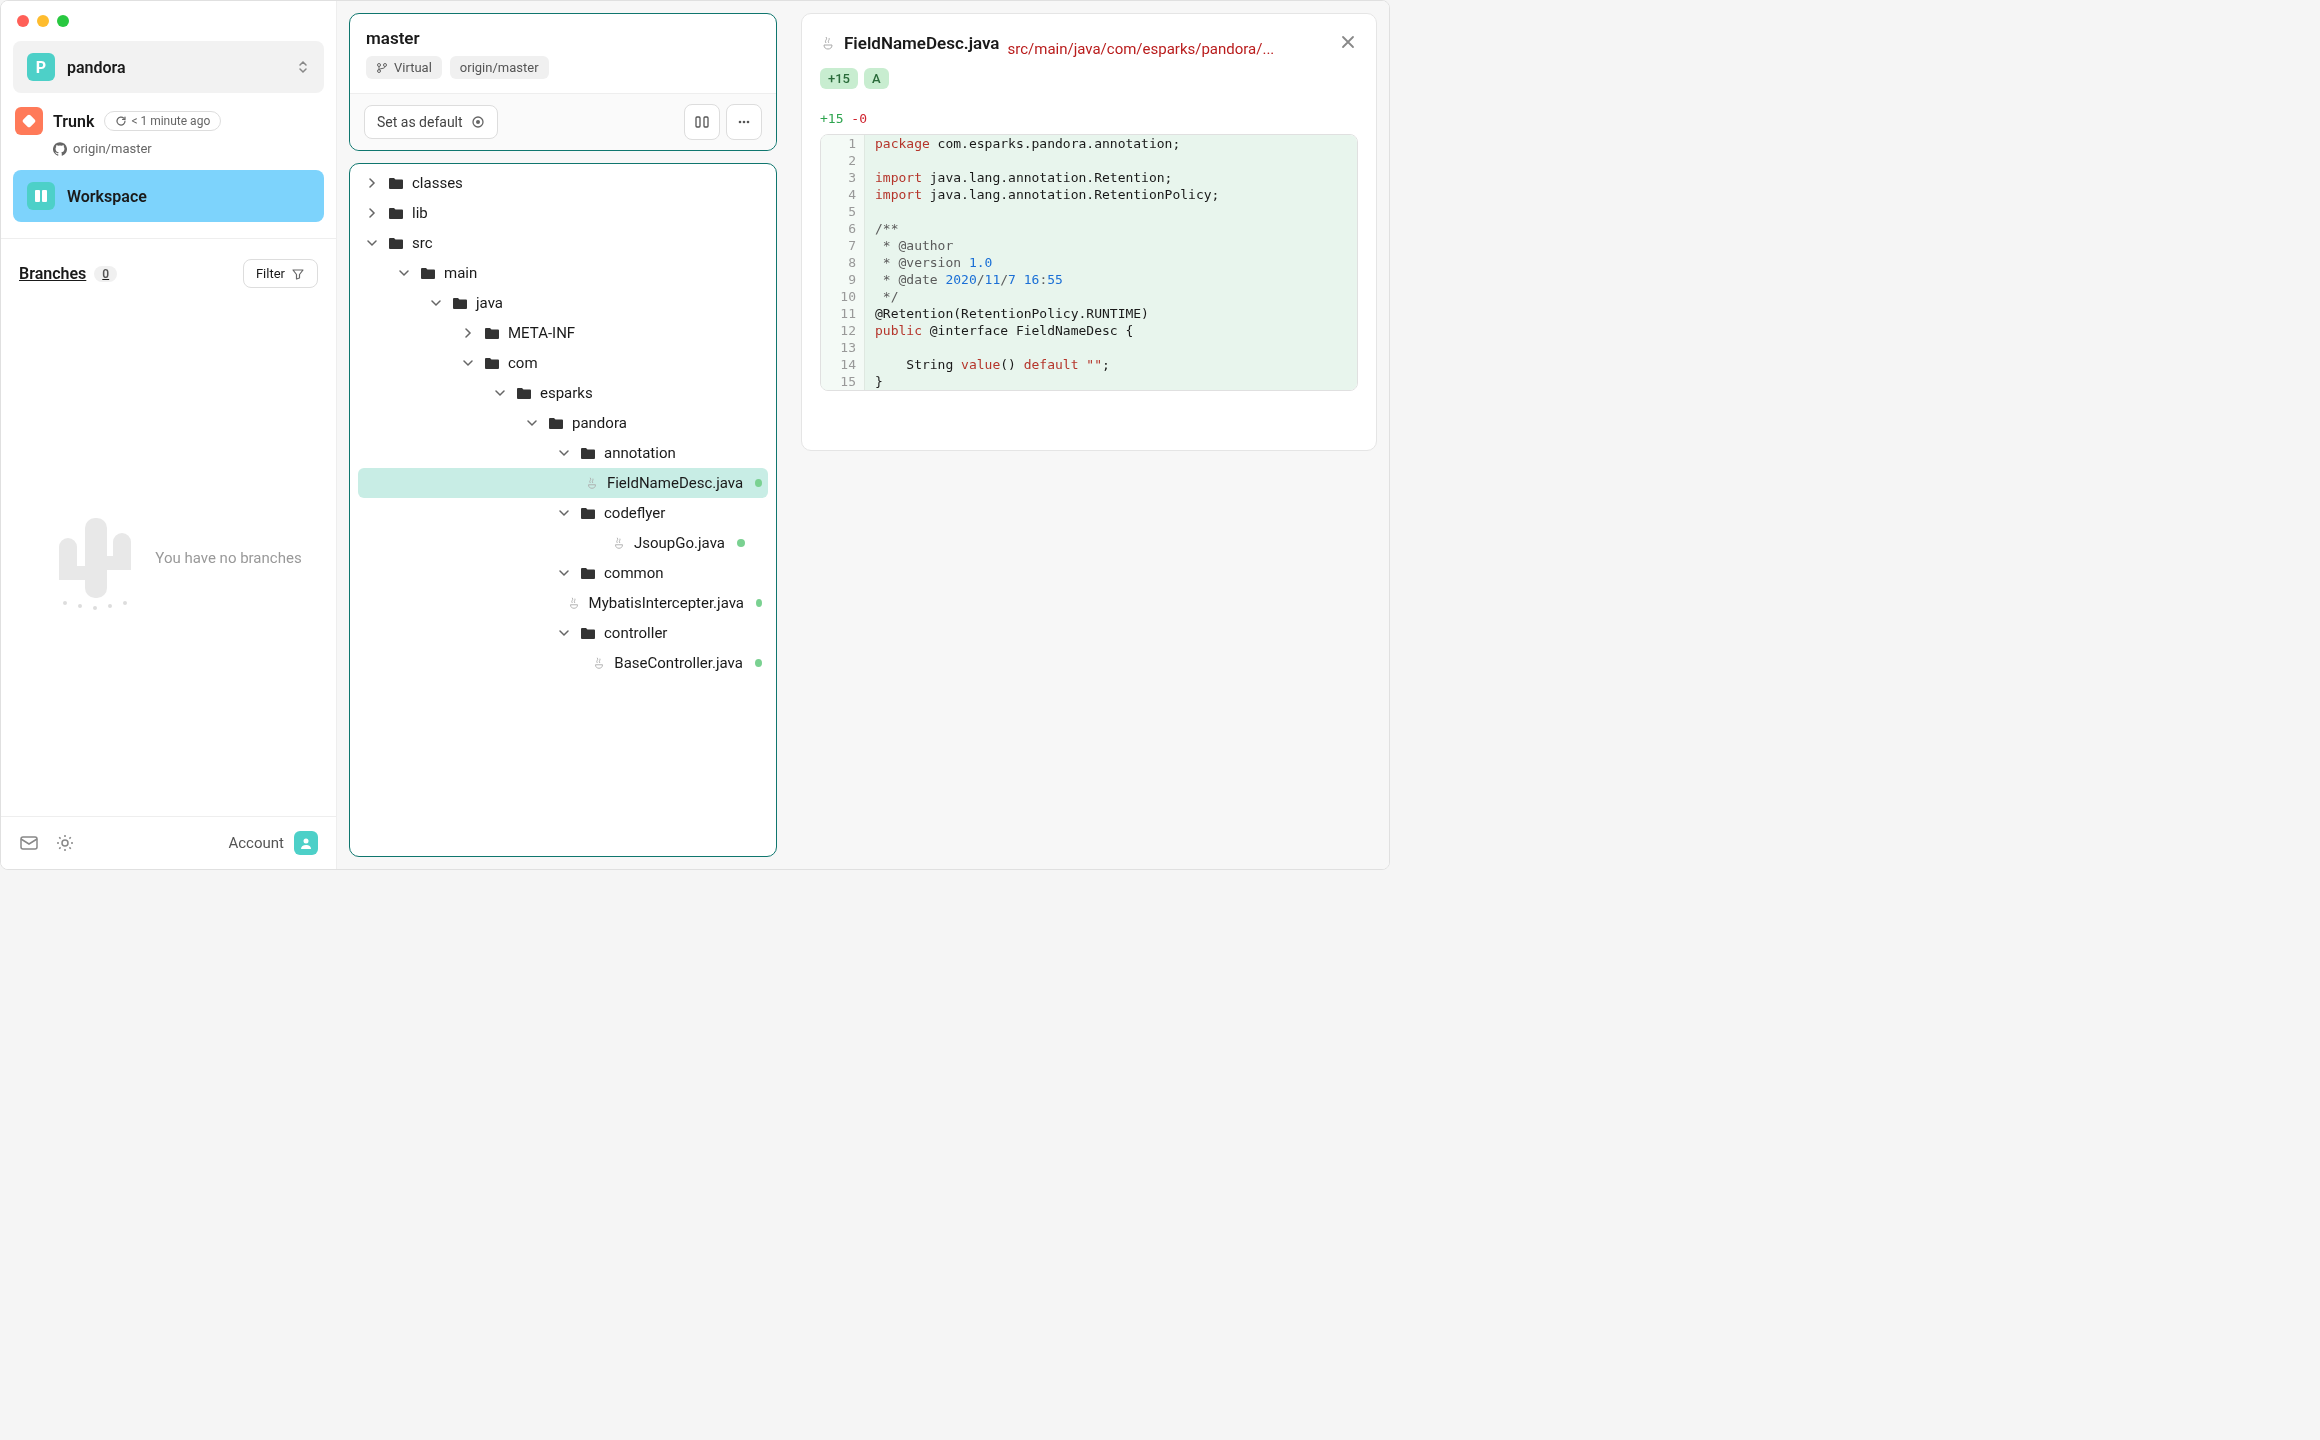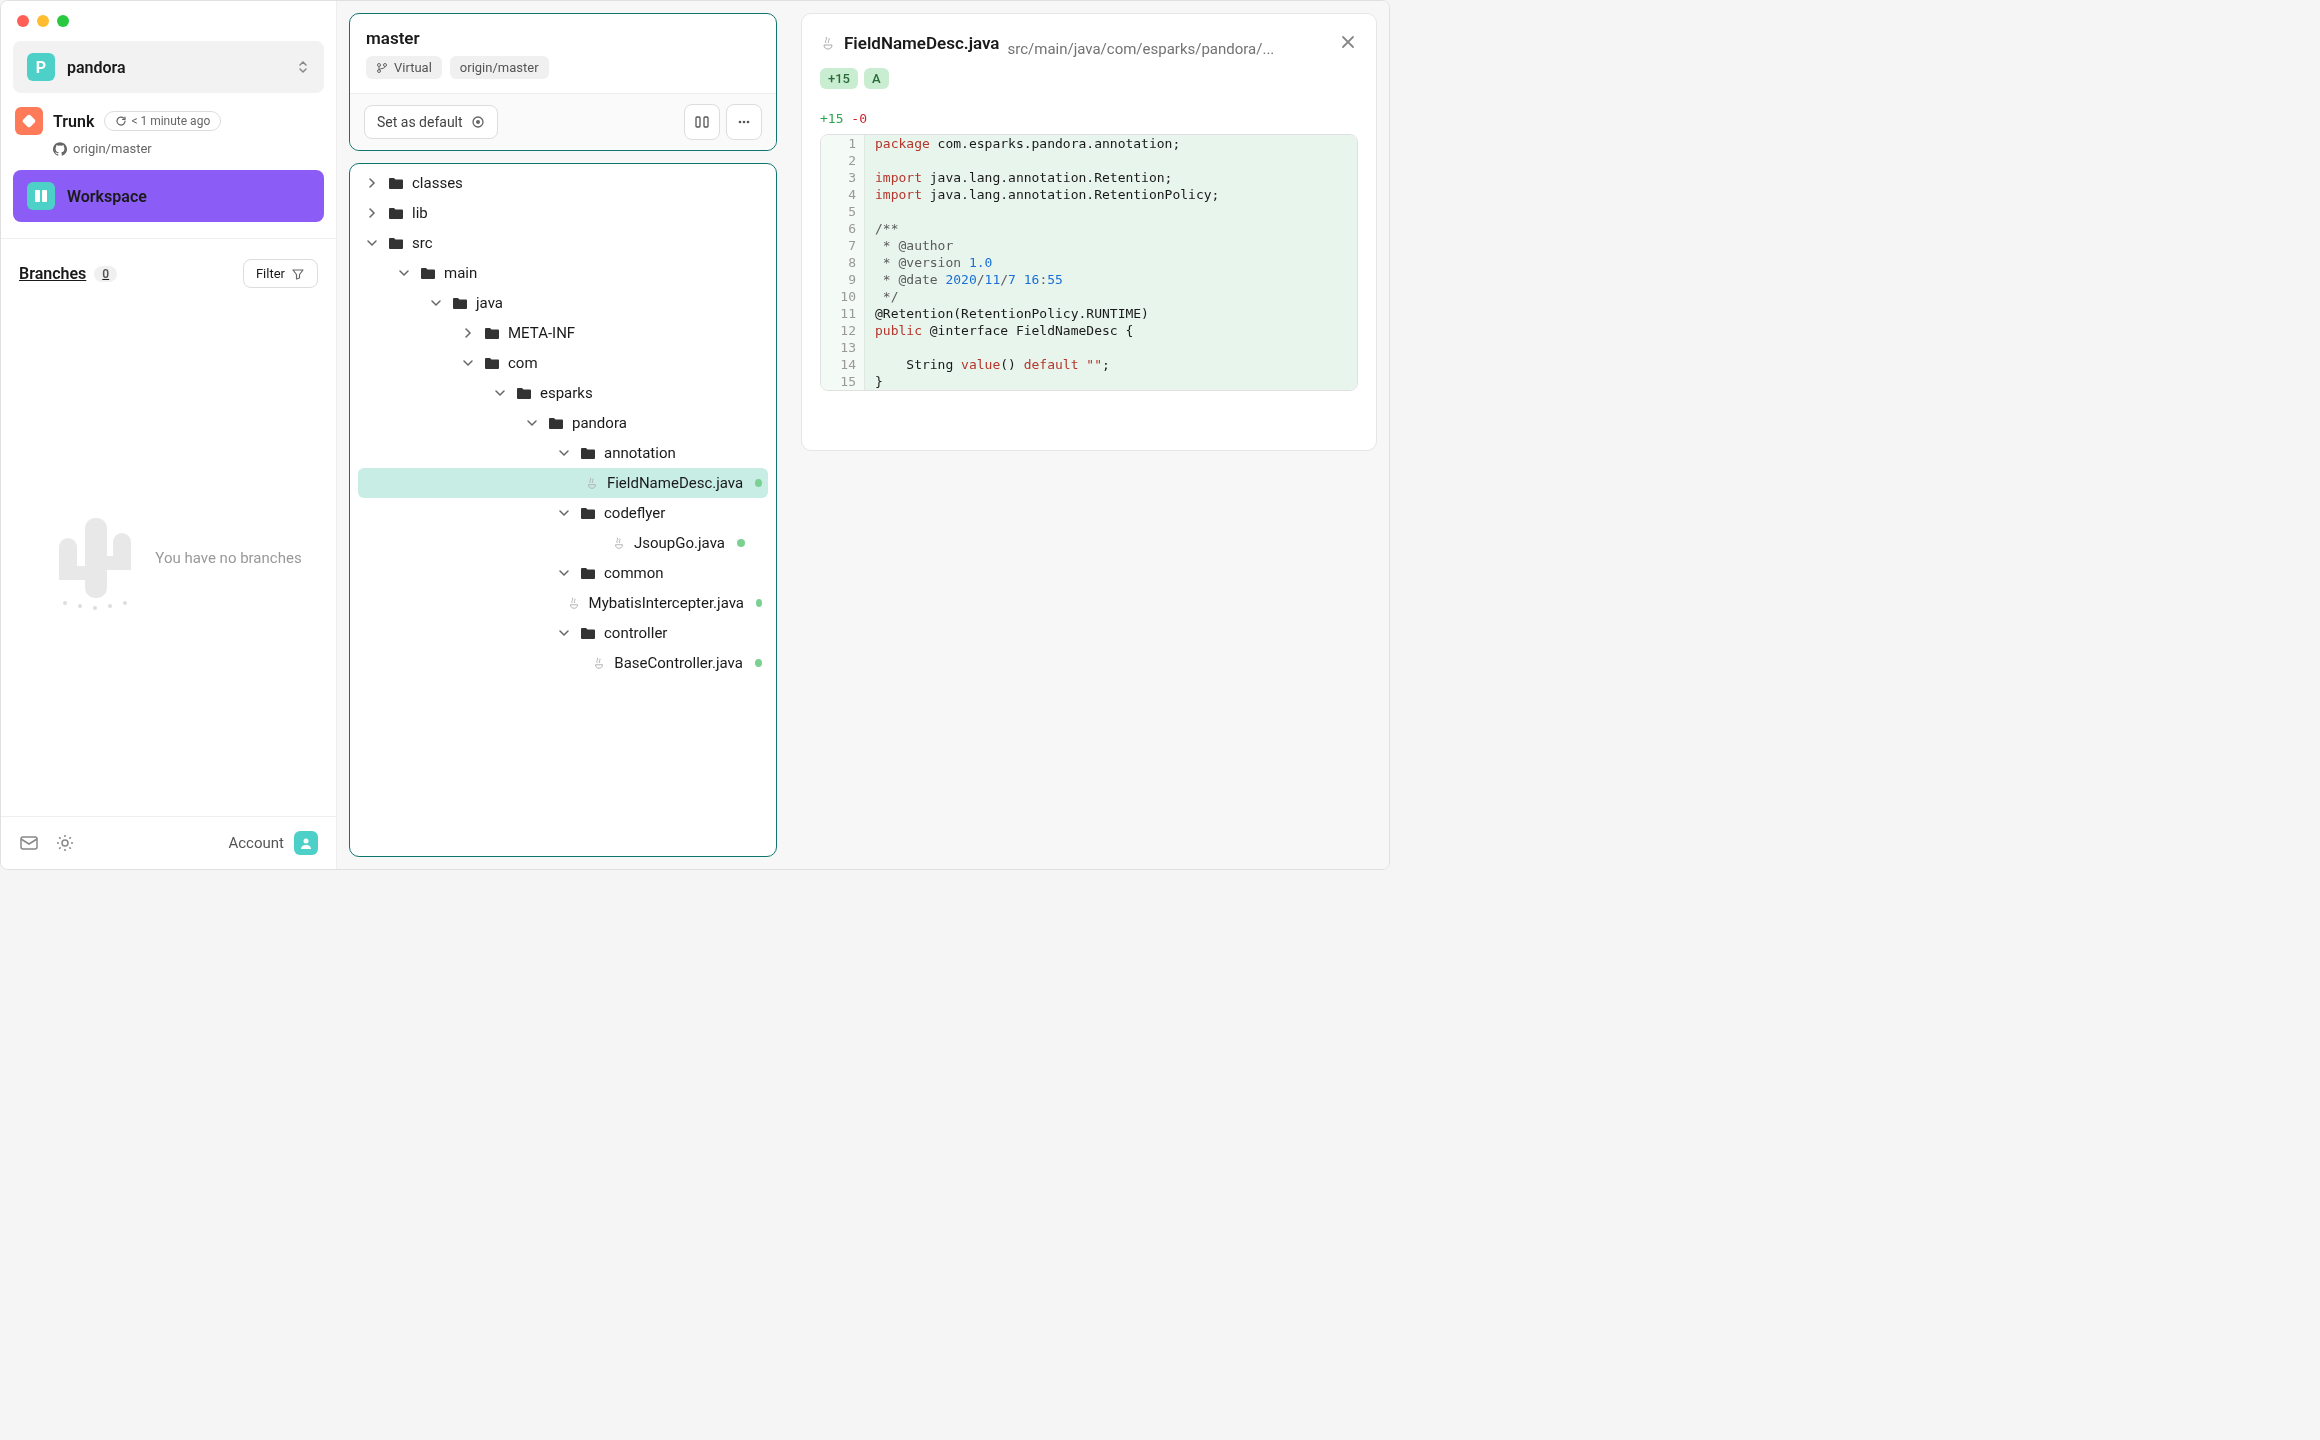--- a/index.html
+++ b/index.html
@@ -16,21 +16,21 @@
 .repo-icon { width: 28px; height: 28px; border-radius: 6px; background: #4dd0c8; color: #fff; font-weight: 700; display: flex; align-items: center; justify-content: center; font-size: 16px; }
 .repo-name { font-weight: 600; font-size: 16px; flex: 1; }
 .selector-arrows { color: #888; }
 .trunk-row { padding: 6px 14px; }
 .trunk-header { display: flex; align-items: center; gap: 10px; }
 .trunk-icon { width: 28px; height: 28px; border-radius: 6px; background: #ff7a59; display: flex; align-items: center; justify-content: center; }
 .trunk-icon svg { fill: #fff; }
 .trunk-name { font-weight: 600; font-size: 16px; }
 .trunk-badge { border: 1px solid #ddd; border-radius: 12px; padding: 2px 10px; font-size: 12px; color: #666; display: inline-flex; align-items: center; gap: 4px; }
 .trunk-sub { margin-left: 38px; margin-top: 6px; color: #666; font-size: 13px; display: flex; align-items: center; gap: 6px; }
-.workspace-row { margin: 8px 12px; padding: 12px 14px; background: #8b5cf6; border-radius: 8px; display: flex; align-items: center; gap: 12px; }
+.workspace-row { margin: 8px 12px; padding: 12px 14px; background: #7dd3fc; border-radius: 8px; display: flex; align-items: center; gap: 12px; }
 .ws-icon { width: 28px; height: 28px; border-radius: 6px; background: #4dd0c8; display: flex; align-items: center; justify-content: center; }
 .ws-name { font-weight: 600; font-size: 16px; }
 .divider { height: 1px; background: #eee; margin: 8px 0; }
 .branches-header { display: flex; align-items: center; justify-content: space-between; padding: 12px 18px; }
 .branches-title { font-weight: 600; font-size: 16px; display: flex; align-items: center; gap: 8px; text-decoration: underline; }
 .count-pill { background: #f0f0f0; border-radius: 10px; padding: 1px 8px; font-size: 12px; color: #555; }
 .filter-btn { border: 1px solid #ddd; border-radius: 8px; padding: 6px 12px; font-size: 13px; background: #fff; display: inline-flex; align-items: center; gap: 6px; cursor: pointer; }
 .empty-state { flex: 1; display: flex; flex-direction: row; align-items: center; justify-content: center; color: #aaa; }
 .cactus { width: 120px; height: 120px; position: relative; }
 .cactus svg { fill: #e5e5e5; }
@@ -69,21 +69,21 @@
 .mod-dot { width: 8px; height: 8px; border-radius: 50%; background: #7ad191; margin-left: 4px; }
 .tree-label { flex: 0 0 auto; }
 .indent-line { width: 1px; align-self: stretch; border-left: 1px dashed #ddd; margin-left: 7px; margin-right: 7px; }
 .indent-spacer { width: 24px; display: flex; justify-content: center; }
 
 .diff-panel { flex: 1; background: #f7f7f7; padding: 12px; overflow: hidden; }
 .diff-card { background: #fff; border: 1px solid #e5e5e5; border-radius: 10px; height: 438px; display: flex; flex-direction: column; }
 .diff-header { padding: 14px 18px; display: flex; flex-direction: column; gap: 10px; position: relative; }
 .diff-title-row { display: flex; align-items: center; gap: 8px; }
 .diff-filename { font-weight: 600; font-size: 17px; }
-.diff-path { color: #737373; font-size: 15px; overflow: hidden; text-overflow: ellipsis; white-space: nowrap; margin-top: 12px; }
+.diff-path { color: #b91c1c; font-size: 15px; overflow: hidden; text-overflow: ellipsis; white-space: nowrap; margin-top: 12px; }
 .diff-close { position: absolute; right: 14px; top: 14px; cursor: pointer; color: #888; width: 28px; height: 28px; display: flex; align-items: center; justify-content: center; }
 .diff-badges { display: flex; gap: 6px; }
 .badge { border-radius: 6px; padding: 3px 8px; font-size: 13px; font-weight: 500; }
 .badge.add { background: #c8edd0; color: #2a6b3a; }
 .badge.letter { background: #c8edd0; color: #2a6b3a; }
 .diff-stats { padding: 8px 18px; font-family: "SF Mono", Menlo, monospace; font-size: 13px; }
 .diff-stats .plus { color: #2da44e; }
 .diff-stats .minus { color: #cf222e; }
 .code-block { margin: 0 18px 18px; border: 1px solid #e0e0e0; border-radius: 8px; overflow: hidden; }
 .code-line { display: flex; font-family: "SF Mono", Menlo, monospace; font-size: 13px; background: #e8f5ed; }

